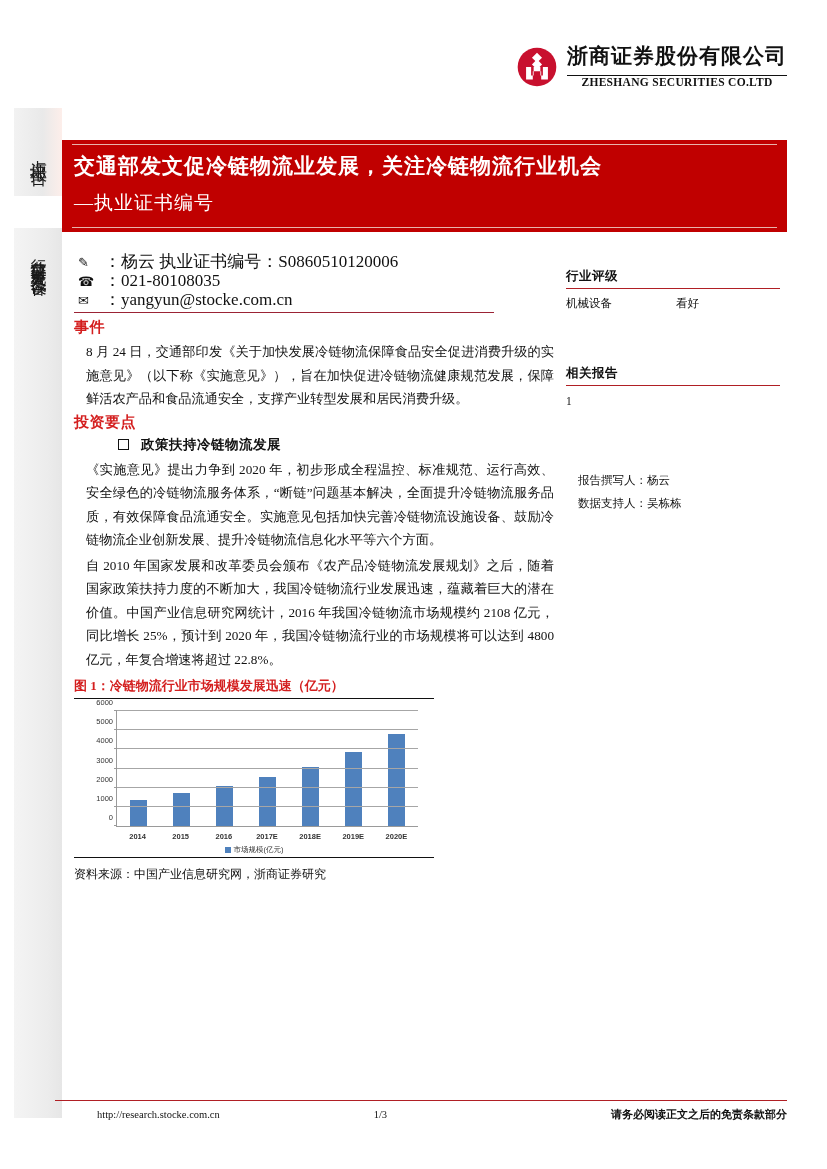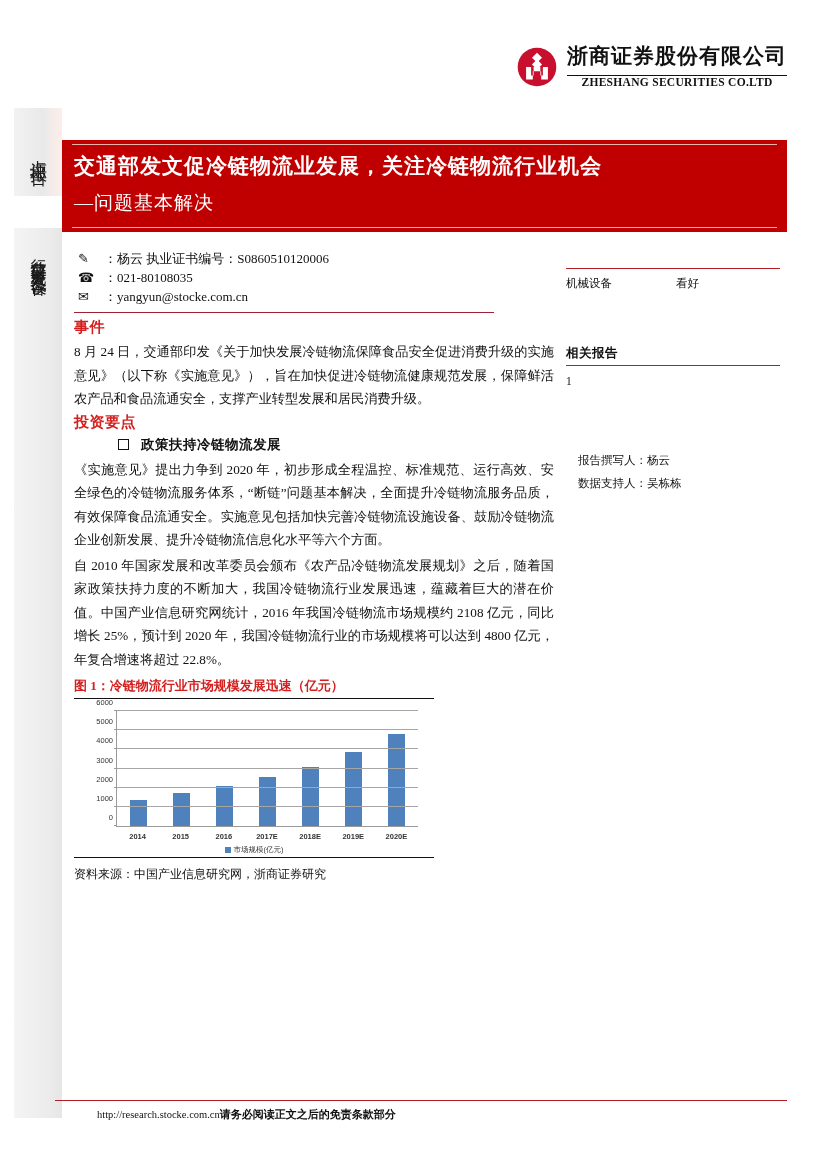--- a/index.html
+++ b/index.html
@@ -175,21 +175,21 @@
   .contact-icon {
     width: 26px;
     flex: 0 0 26px;
     font-size: 13px;
     line-height: 1;
     color: #111;
     text-align: left;
   }
   .contact-val {
     font-family: "Liberation Serif", "DejaVu Serif", serif;
-    font-size: 13px;
+    font-size: 17px;
   }
   .contact-rule {
     position: absolute;
     left: 74px;
     top: 312px;
     width: 420px;
     height: 0;
     border-top: 1.4px solid #9b2335;
   }
 
@@ -208,21 +208,21 @@
     margin: 2px 0 3px 0;
     letter-spacing: 0.5px;
   }
   .para {
     font-family: "Liberation Serif", "DejaVu Serif", serif;
     font-size: 13.2px;
     color: #111;
     line-height: 1.78;
     text-align: justify;
     text-justify: inter-ideograph;
-    margin: 0 0 2px 0;
+    margin: 0 0 2px 12px;
   }
   .bullet-head {
     display: flex;
     align-items: center;
     gap: 12px;
     margin: 4px 0 4px 0;
     padding-left: 44px;
   }
   .bullet-box {
     width: 9px; height: 9px;
@@ -457,21 +457,21 @@
     <div class="logo-text">
       <div class="logo-cn">浙商证券股份有限公司</div>
       <div class="logo-en">ZHESHANG SECURITIES CO.LTD</div>
     </div>
   </div>
 
 
   <div class="title-block">
     <div class="title-inner"></div>
     <div class="title-main">交通部发文促冷链物流业发展，关注冷链物流行业机会</div>
-    <div class="title-sub">—问题基本解决</div>
+    <div class="title-sub">—执业证书编号</div>
   </div>
 
   <div class="contact">
     <div class="contact-row">
       <span class="contact-icon">✎</span>
       <span class="contact-val">：杨云  执业证书编号：S0860510120006</span>
     </div>
     <div class="contact-row">
       <span class="contact-icon">☎</span>
       <span class="contact-val">：021-80108035</span>
@@ -557,20 +557,21 @@
         <div class="legend">
           <span class="legend-swatch"></span>
           <span class="legend-label">市场规模(亿元)</span>
         </div>
       </div>
     </div>
     <div class="fig-source">资料来源：中国产业信息研究网，浙商证券研究</div>
   </div>
 
   <div class="right-col">
+    <div class="panel-head">行业评级</div>
     <div class="panel-rule"></div>
     <div class="rating-row">
       <span class="rating-name">机械设备</span>
       <span>看好</span>
     </div>
 
     <div class="panel-spacer-1"></div>
 
     <div class="panel-head">相关报告</div>
     <div class="panel-rule"></div>
@@ -578,16 +579,17 @@
 
     <div class="panel-spacer-2"></div>
 
     <div class="credit-row">报告撰写人：杨云</div>
     <div class="credit-row">数据支持人：吴栋栋</div>
   </div>
 
   <div class="footer-rule"></div>
   <div class="footer">
     <span class="footer-left">http://research.stocke.com.cn</span>
+    <span class="footer-center">1/3</span>
     <span class="footer-right">请务必阅读正文之后的免责条款部分</span>
   </div>
 
 </div>
 
 </body></html>

